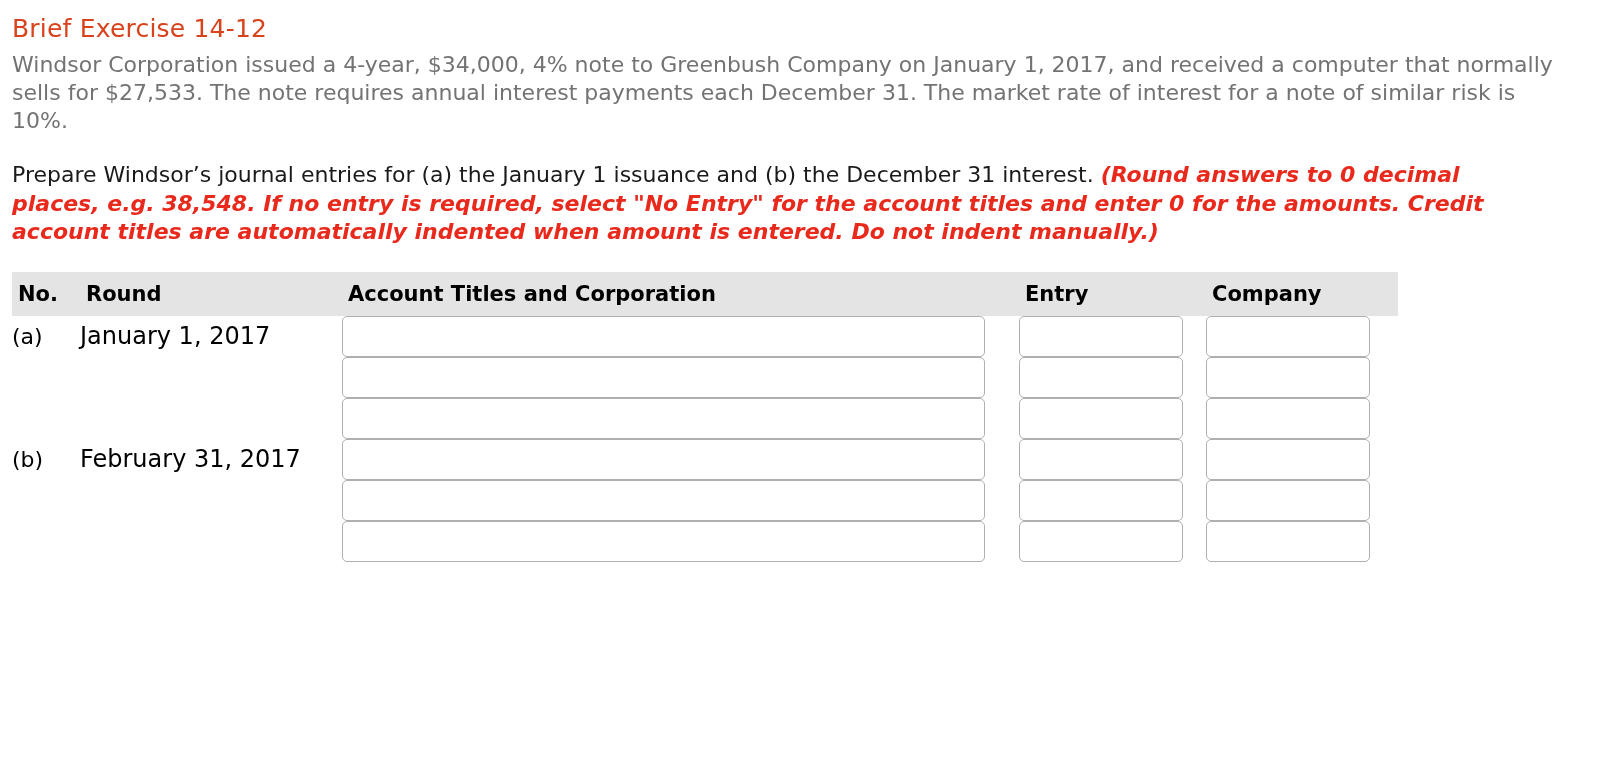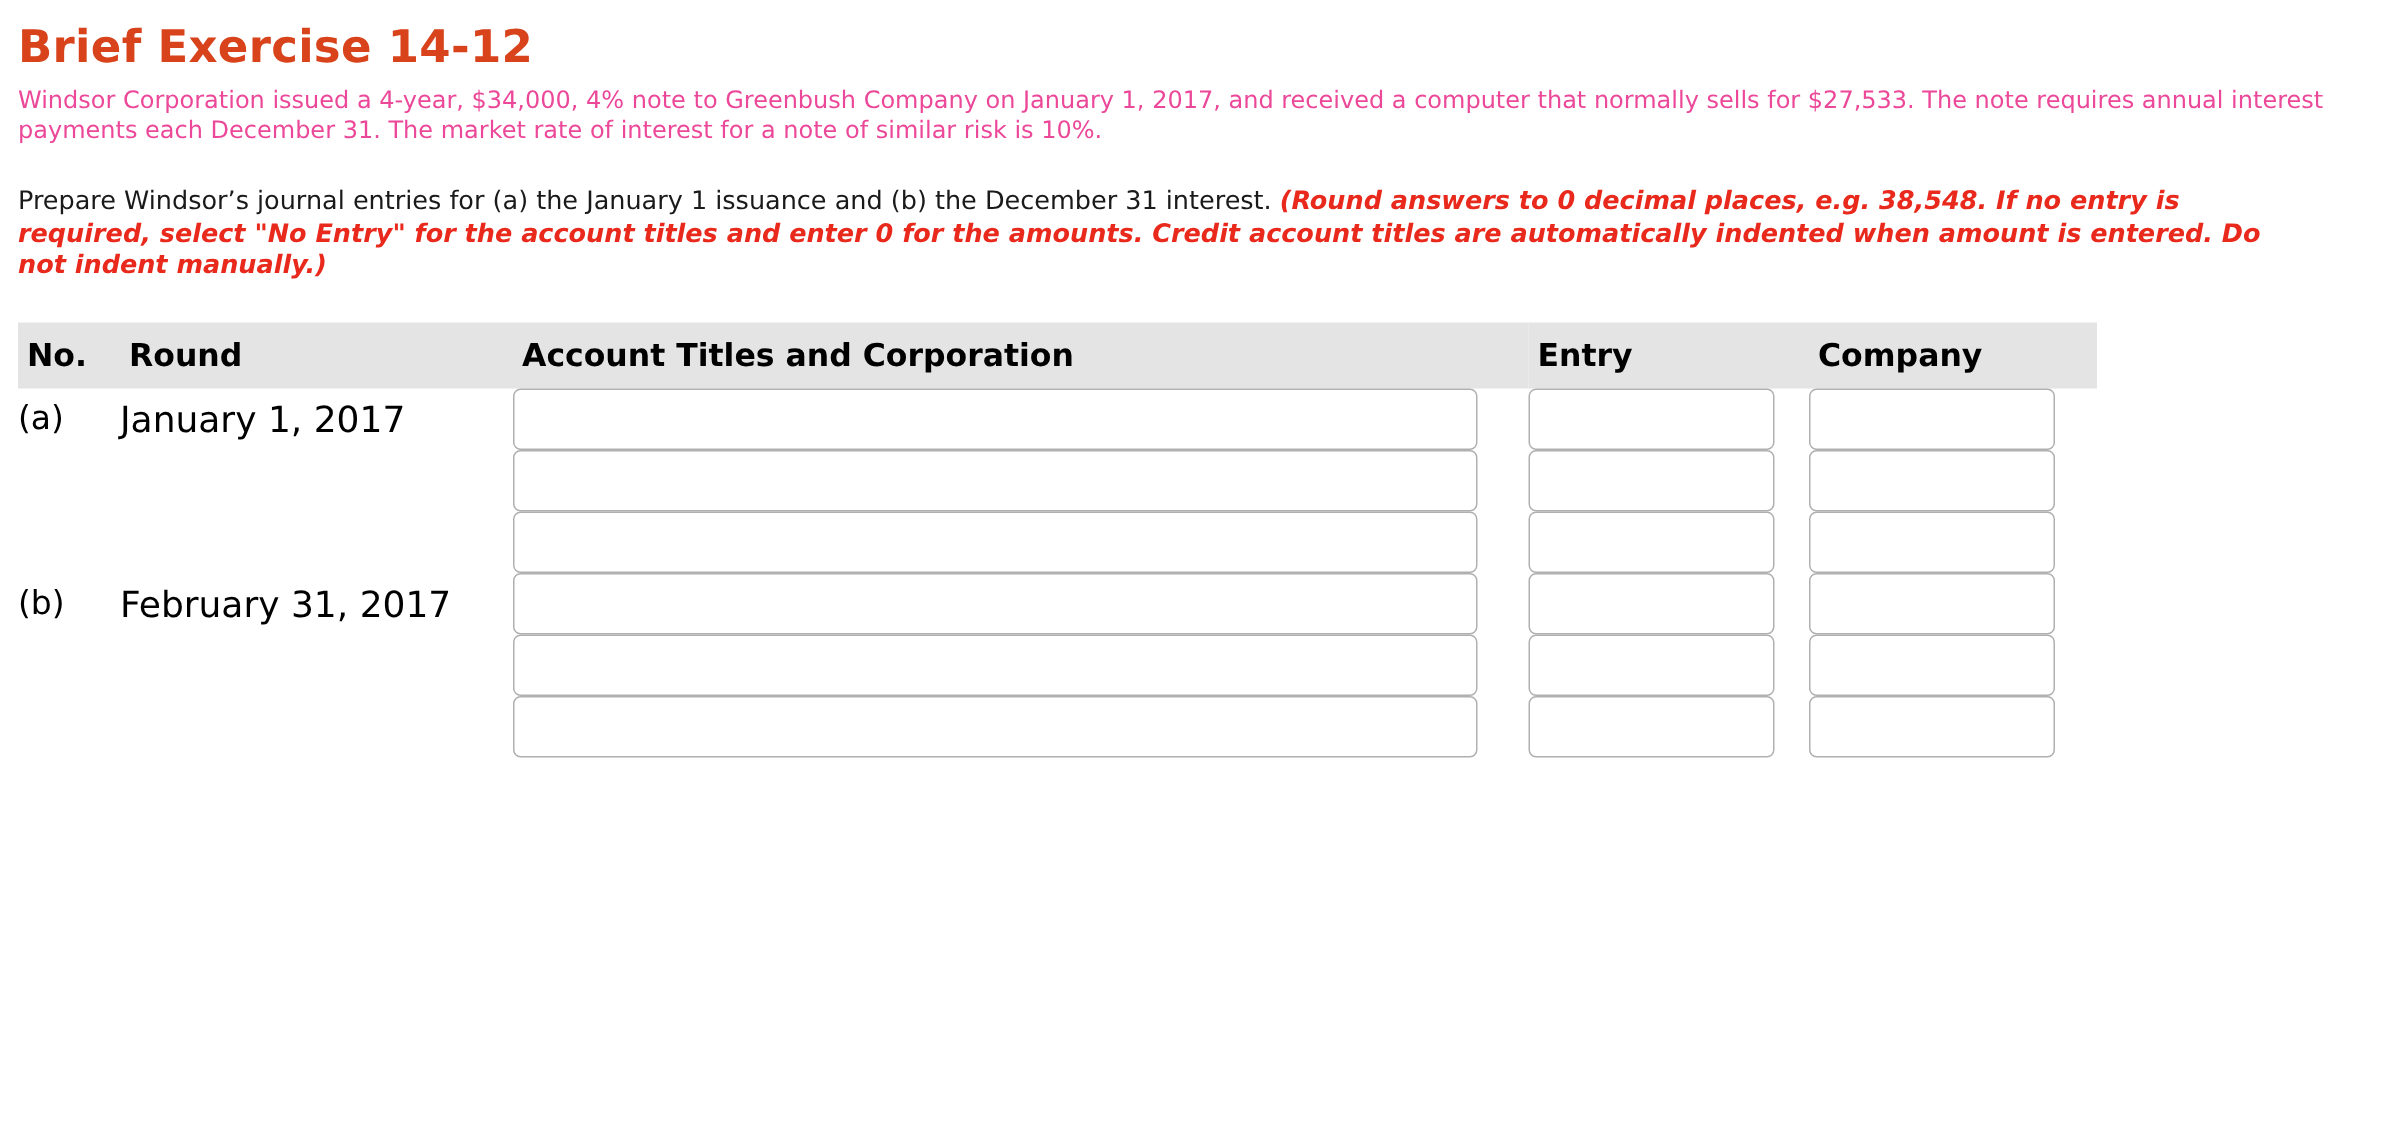--- a/index.html
+++ b/index.html
@@ -13,34 +13,34 @@
     font-family: "DejaVu Sans", sans-serif;
     color: #000000;
     overflow: hidden;
   }
   .page {
     padding: 10px 12px 0 12px;
     box-sizing: border-box;
   }
   .ex-title {
     color: #d8431c;
-    font-size: 30px;
-    font-weight: bold;
+    font-size: 25px;
+    font-weight: normal;
     margin: 4px 0 8px 0;
     letter-spacing: 0.2px;
   }
   .problem-text {
-    font-size: 16px;
+    font-size: 22px;
     line-height: 1.28;
-    color: #ec4899;
+    color: #737373;
     margin: 0 0 6px 0;
     max-width: 1560px;
   }
   .instruction-block {
-    font-size: 17px;
+    font-size: 22px;
     line-height: 1.28;
     color: #1a1a1a;
     margin: 26px 0 0 0;
     max-width: 1520px;
   }
   .instruction-emph {
     color: #e8291c;
     font-weight: bold;
     font-style: italic;
   }

